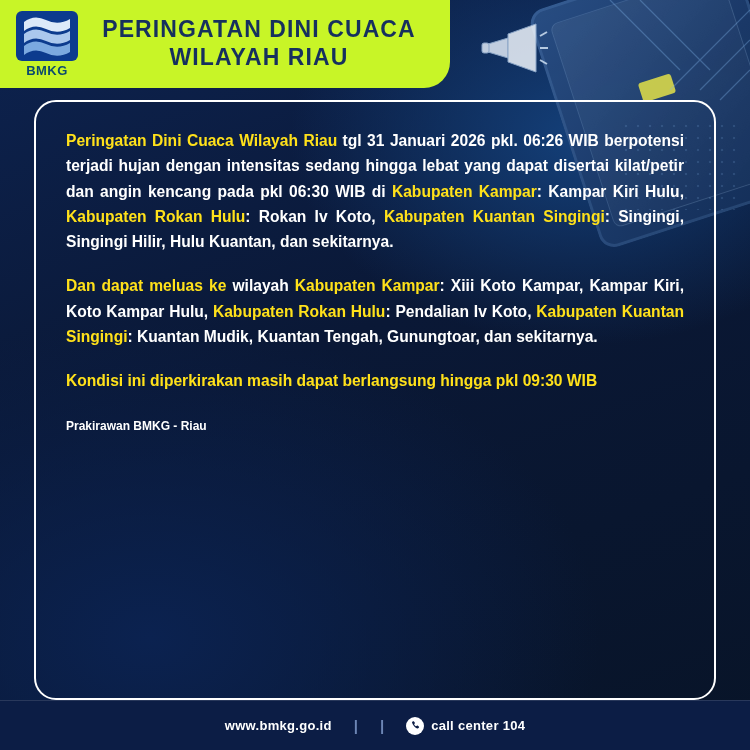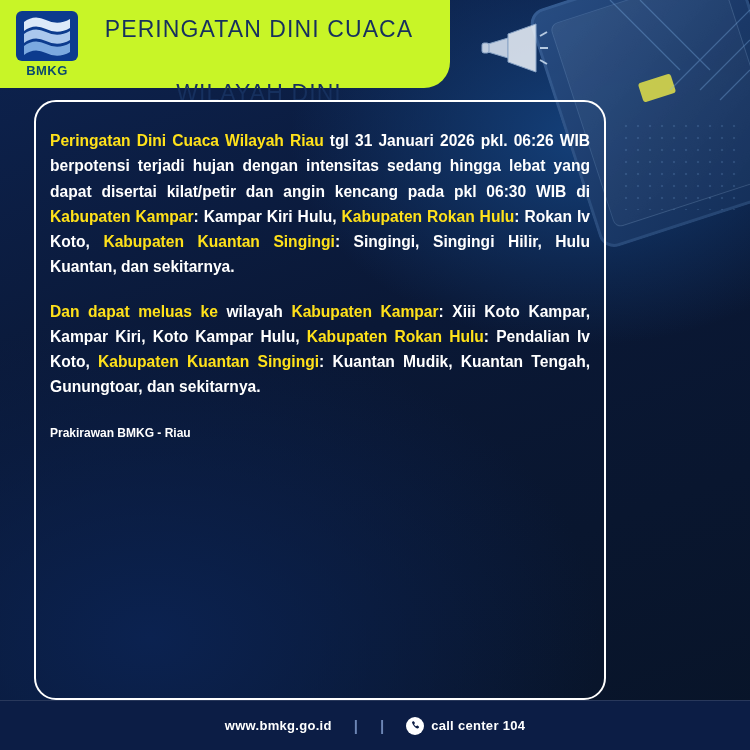--- a/index.html
+++ b/index.html
@@ -97,35 +97,34 @@
     color: #0c4a6e; letter-spacing: 0.5px;
     margin-top: 2px;
   }
   .header-title {
     flex: 1 1 auto;
     text-align: center;
     padding-right: 16px;
   }
   .header-title div {
     font-size: 23px;
-    font-weight: normal;
+    font-weight: bold;
     color: #16305e;
     letter-spacing: 1.1px;
     line-height: 1.2;
-    margin-top: 36px;
   }
 
   
   .card {
     position: absolute;
     left: 34px; top: 100px;
-    width: 572px; height: 600px;
+    width: 682px; height: 600px;
     border: 2px solid #ffffff;
     border-radius: 22px;
-    padding: 26px 14px;
+    padding: 26px 30px;
   }
   .body-text {
     color: #ffffff;
     font-size: 15.6px;
     line-height: 1.62;
     text-align: justify;
     font-weight: bold;
   }
   .body-text p { margin: 0 0 19px 0; }
   .body-text p.last { margin-bottom: 0; }
@@ -197,35 +196,38 @@
         <svg width="54" height="44" viewBox="0 0 54 44">
           <path d="M4 8 Q14 0 26 6 Q38 12 50 5 L50 14 Q38 21 26 15 Q14 9 4 17 Z" fill="#e8f2ff" opacity="0.95"></path>
           <path d="M4 20 Q14 12 26 18 Q38 24 50 17 L50 26 Q38 33 26 27 Q14 21 4 29 Z" fill="#bcd8f7" opacity="0.9"></path>
           <path d="M4 32 Q14 24 26 30 Q38 36 50 29 L50 38 Q38 45 26 39 Q14 33 4 41 Z" fill="#8fbdee" opacity="0.85"></path>
         </svg>
       </div>
       <div class="logo-text">BMKG</div>
     </div>
     <div class="header-title">
       <div>PERINGATAN DINI CUACA</div>
-      <div>WILAYAH DINI</div>
+      <div>WILAYAH RIAU</div>
     </div>
   </div>
 
   <div class="card">
     <div class="body-text">
 
       <p>
         <span class="hl">Peringatan Dini Cuaca Wilayah Riau</span><span class="plain"> tgl 31 Januari 2026 pkl. 06:26 WIB berpotensi terjadi hujan dengan intensitas sedang hingga lebat yang dapat disertai kilat/petir dan angin kencang pada pkl 06:30 WIB di </span><span class="hl">Kabupaten Kampar</span><span class="plain">: Kampar Kiri Hulu, </span><span class="hl">Kabupaten Rokan Hulu</span><span class="plain">: Rokan Iv Koto, </span><span class="hl">Kabupaten Kuantan Singingi</span><span class="plain">: Singingi, Singingi Hilir, Hulu Kuantan, dan sekitarnya.</span>
       </p>
 
       <p>
         <span class="hl">Dan dapat meluas ke</span><span class="plain"> wilayah </span><span class="hl">Kabupaten Kampar</span><span class="plain">: Xiii Koto Kampar, Kampar Kiri, Koto Kampar Hulu, </span><span class="hl">Kabupaten Rokan Hulu</span><span class="plain">: Pendalian Iv Koto, </span><span class="hl">Kabupaten Kuantan Singingi</span><span class="plain">: Kuantan Mudik, Kuantan Tengah, Gunungtoar, dan sekitarnya.</span>
       </p>
 
+      <p>
+        <span class="hl">Kondisi ini diperkirakan masih dapat berlangsung hingga pkl 09:30 WIB</span>
+      </p>
 
       <p class="last">
         <span class="sig">Prakirawan BMKG - Riau</span>
       </p>
 
     </div>
   </div>
 
   <div class="footer">
     <div class="footer-item">

